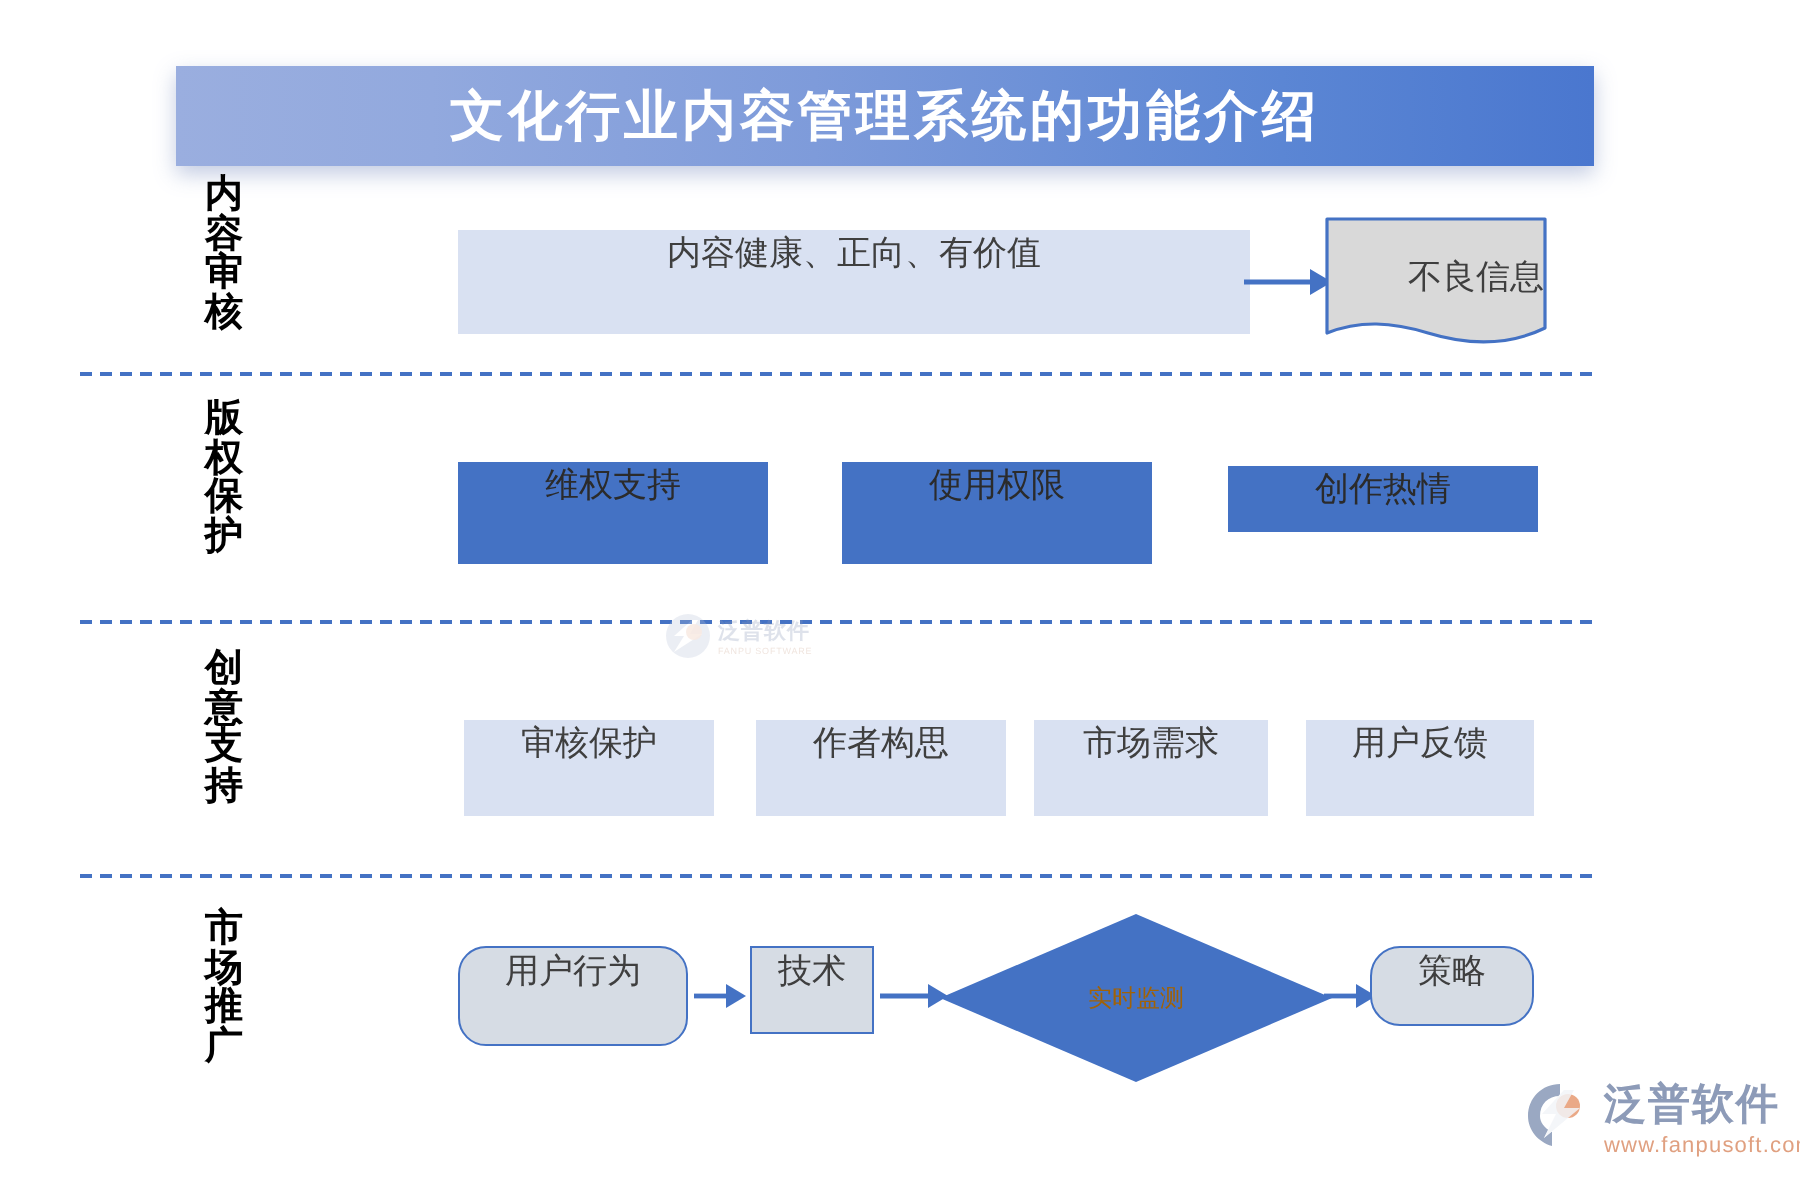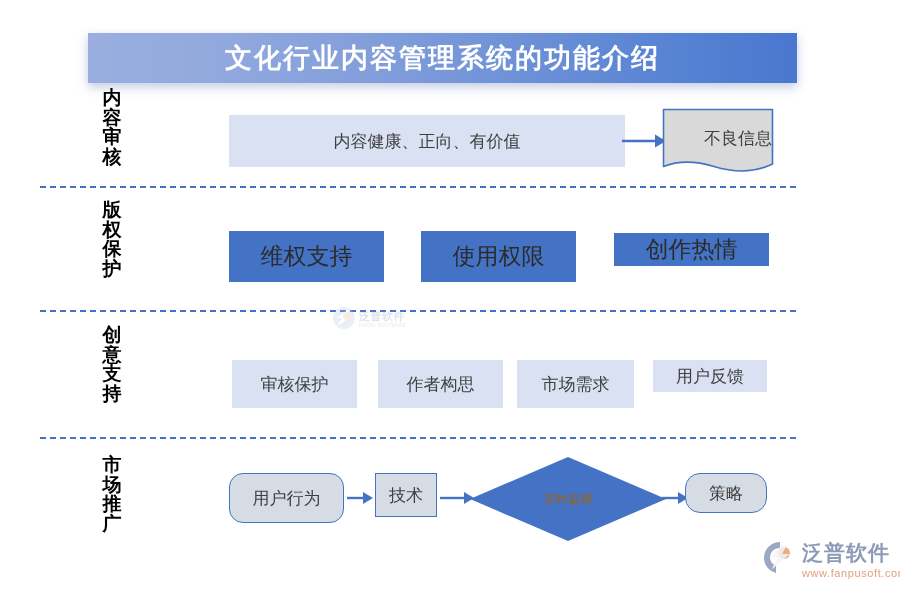--- a/index.html
+++ b/index.html
@@ -66,34 +66,34 @@
     left: 40px;
     width: 756px;
     height: 0;
     border-top: 2px dashed #4472c4;
   }
 
   
   .box {
     position: absolute;
     display: flex;
-    align-items: center;
+    align-items: flex-start;
     justify-content: center;
     box-sizing: border-box;
     white-space: nowrap;
   }
   .box-light {
     background: #d9e1f2;
     color: #3f3f3f;
     font-size: 17px;
   }
   .box-solid {
     background: #4472c4;
     color: #2b2b2b;
-    font-size: 23px;
+    font-size: 17px;
   }
   .box-flow {
     background: #d6dce4;
     border: 1.6px solid #4472c4;
     color: #3f3f3f;
     font-size: 17px;
   }
 
   
   .wave-shape {
@@ -277,21 +277,21 @@
 
   <div class="box box-light" style="left:232px; top:360px; width:125px; height:48px;">
     <span>审核保护</span>
   </div>
   <div class="box box-light" style="left:378px; top:360px; width:125px; height:48px;">
     <span>作者构思</span>
   </div>
   <div class="box box-light" style="left:517px; top:360px; width:117px; height:48px;">
     <span>市场需求</span>
   </div>
-  <div class="box box-light" style="left:653px; top:360px; width:114px; height:32px;">
+  <div class="box box-light" style="left:653px; top:360px; width:114px; height:48px;">
     <span>用户反馈</span>
   </div>
 
   <div class="vlabel" style="left:95px; top:455px;">
     <span>市</span>
     <span>场</span>
     <span>推</span>
     <span>广</span>
   </div>
 

